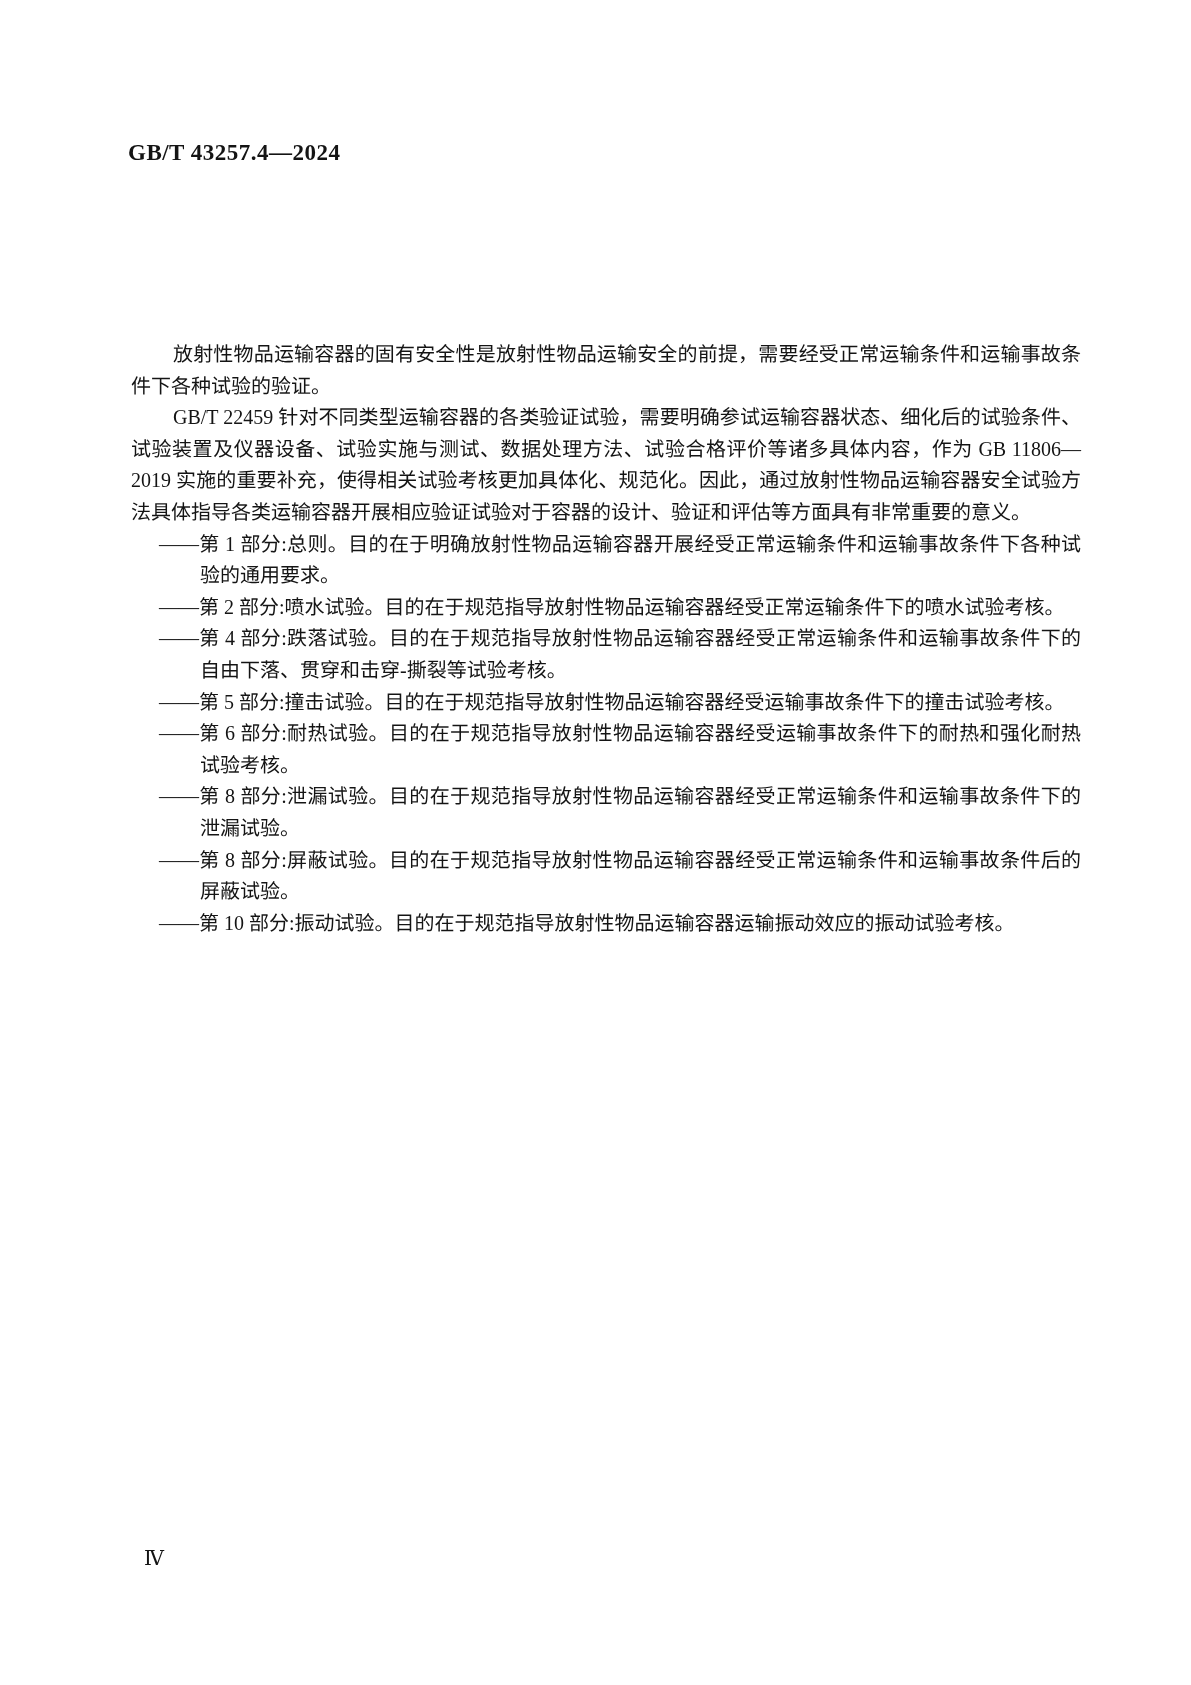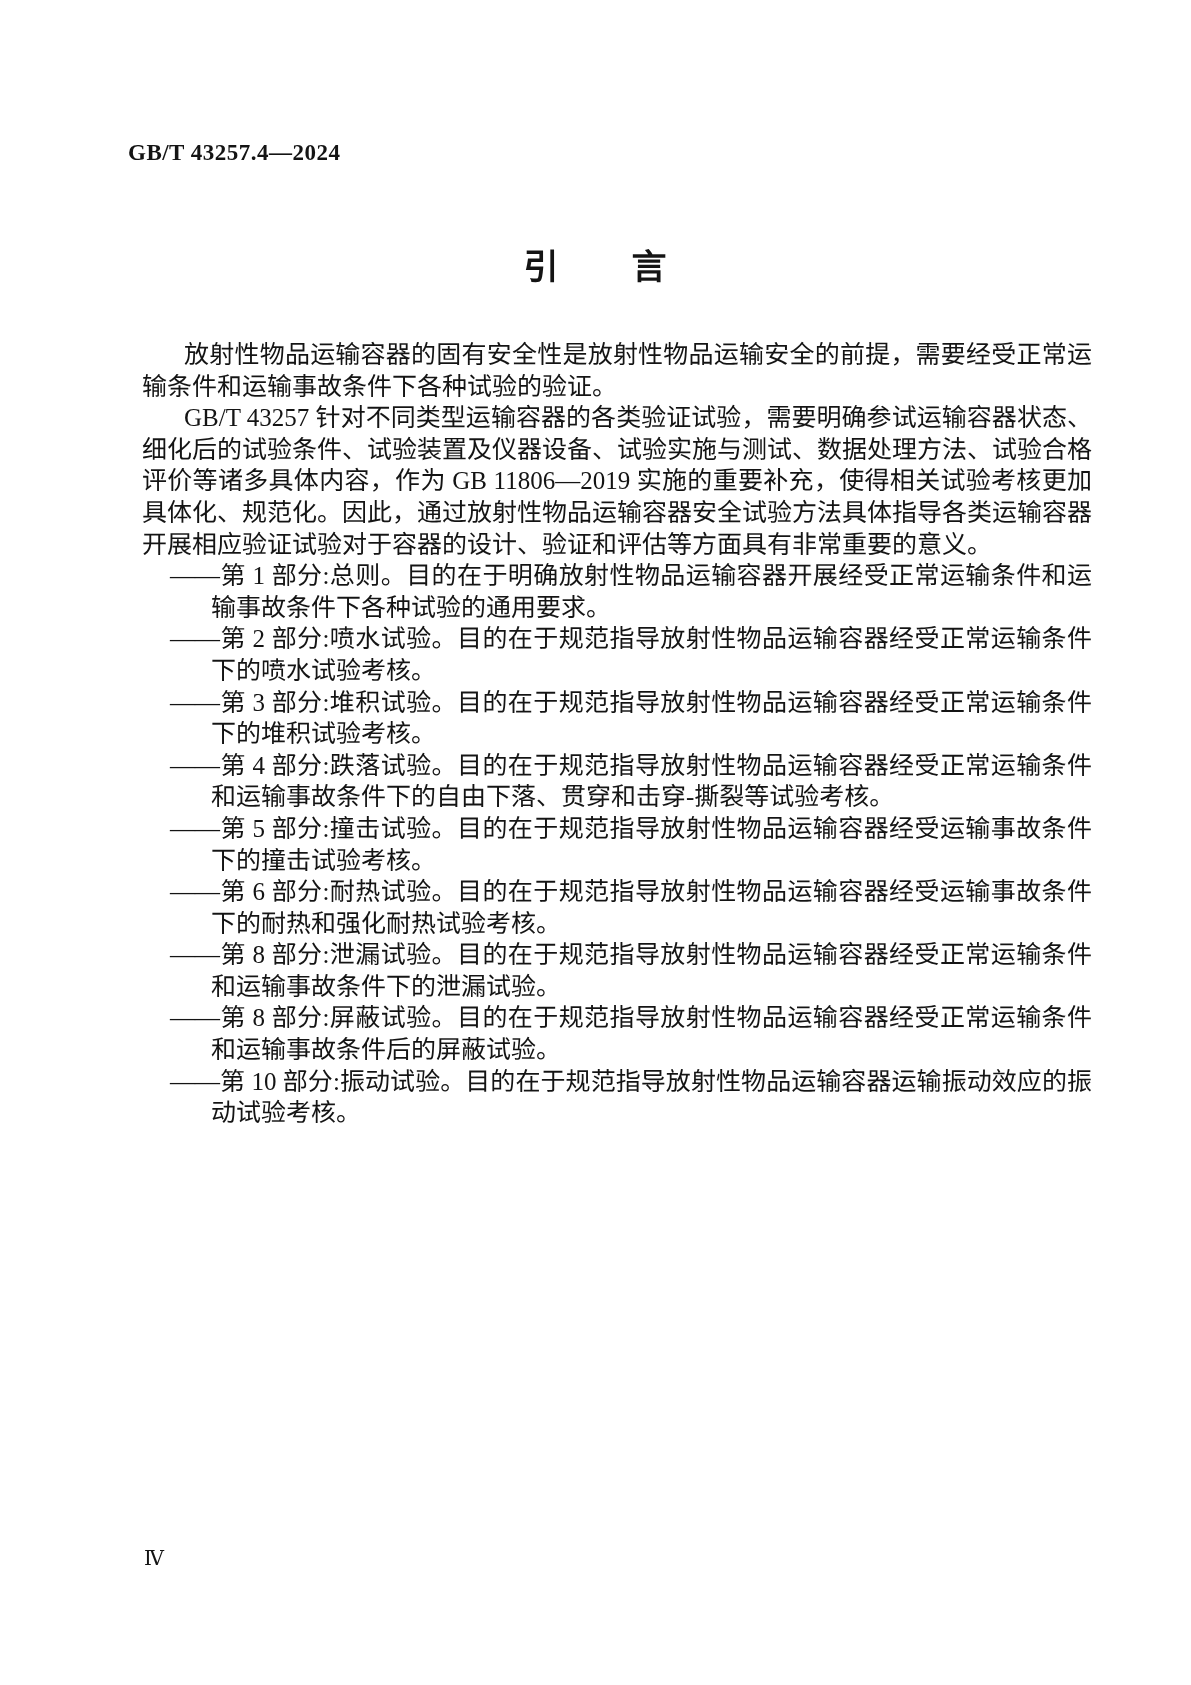--- a/index.html
+++ b/index.html
@@ -33,24 +33,24 @@
     top: 238px;
     width: 100%;
     text-align: center;
     font-family: "Liberation Sans", "DejaVu Sans", sans-serif;
     font-size: 35px;
     font-weight: 700;
     letter-spacing: 1px;
   }
   .doc-body {
     position: absolute;
-    left: 142px;
+    left: 131px;
     top: 339px;
     width: 950px;
-    font-size: 25px;
+    font-size: 20px;
     line-height: 31.6px;
     text-align: justify;
   }
   .para {
     margin: 0;
     padding: 0;
   }
   .para.indent {
     text-indent: 42px;
   }
@@ -65,30 +65,28 @@
     font-size: 20px;
   }
 </style>
 </head>
 <body>
 
 <div class="page">
 
   <div class="doc-header">GB/T 43257.4—2024</div>
 
-  <div class="doc-title">引　　言</div>
 
   <div class="doc-body">
     <p class="para indent">放射性物品运输容器的固有安全性是放射性物品运输安全的前提，需要经受正常运输条件和运输事故条件下各种试验的验证。</p>
-    <p class="para indent">GB/T 43257 针对不同类型运输容器的各类验证试验，需要明确参试运输容器状态、细化后的试验条件、试验装置及仪器设备、试验实施与测试、数据处理方法、试验合格评价等诸多具体内容，作为 GB 11806—2019 实施的重要补充，使得相关试验考核更加具体化、规范化。因此，通过放射性物品运输容器安全试验方法具体指导各类运输容器开展相应验证试验对于容器的设计、验证和评估等方面具有非常重要的意义。</p>
+    <p class="para indent">GB/T 22459 针对不同类型运输容器的各类验证试验，需要明确参试运输容器状态、细化后的试验条件、试验装置及仪器设备、试验实施与测试、数据处理方法、试验合格评价等诸多具体内容，作为 GB 11806—2019 实施的重要补充，使得相关试验考核更加具体化、规范化。因此，通过放射性物品运输容器安全试验方法具体指导各类运输容器开展相应验证试验对于容器的设计、验证和评估等方面具有非常重要的意义。</p>
 
     <div>
         <p class="para list-item">——第 1 部分:总则。目的在于明确放射性物品运输容器开展经受正常运输条件和运输事故条件下各种试验的通用要求。</p>
         <p class="para list-item">——第 2 部分:喷水试验。目的在于规范指导放射性物品运输容器经受正常运输条件下的喷水试验考核。</p>
-        <p class="para list-item">——第 3 部分:堆积试验。目的在于规范指导放射性物品运输容器经受正常运输条件下的堆积试验考核。</p>
         <p class="para list-item">——第 4 部分:跌落试验。目的在于规范指导放射性物品运输容器经受正常运输条件和运输事故条件下的自由下落、贯穿和击穿-撕裂等试验考核。</p>
         <p class="para list-item">——第 5 部分:撞击试验。目的在于规范指导放射性物品运输容器经受运输事故条件下的撞击试验考核。</p>
         <p class="para list-item">——第 6 部分:耐热试验。目的在于规范指导放射性物品运输容器经受运输事故条件下的耐热和强化耐热试验考核。</p>
         <p class="para list-item">——第 8 部分:泄漏试验。目的在于规范指导放射性物品运输容器经受正常运输条件和运输事故条件下的泄漏试验。</p>
         <p class="para list-item">——第 8 部分:屏蔽试验。目的在于规范指导放射性物品运输容器经受正常运输条件和运输事故条件后的屏蔽试验。</p>
         <p class="para list-item">——第 10 部分:振动试验。目的在于规范指导放射性物品运输容器运输振动效应的振动试验考核。</p>
       </div>
 
   </div>
 

